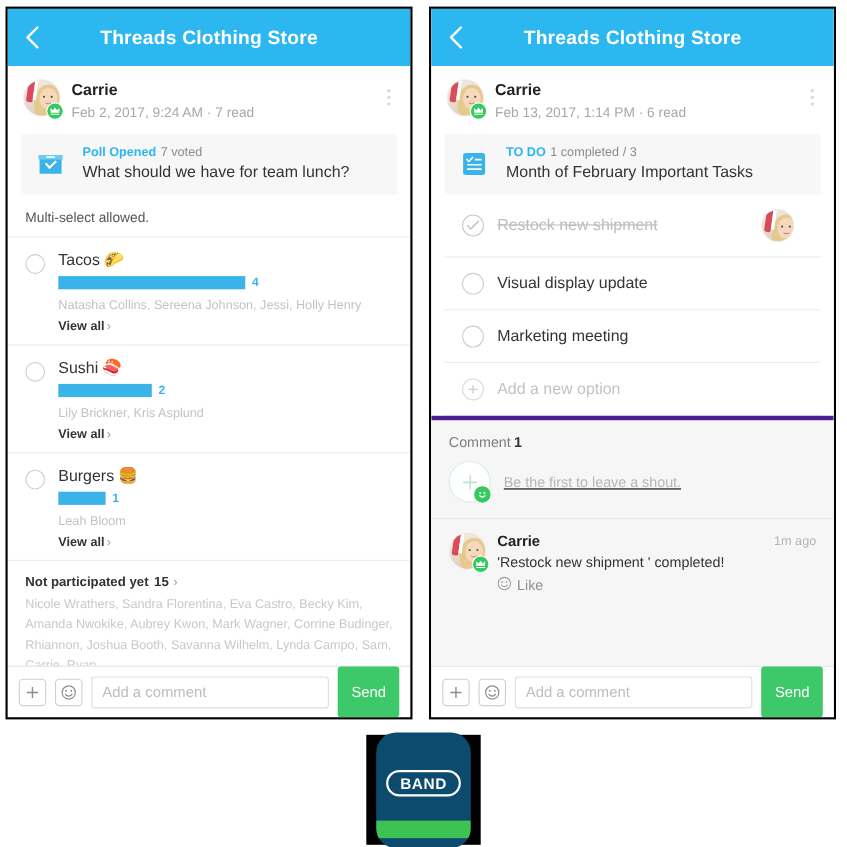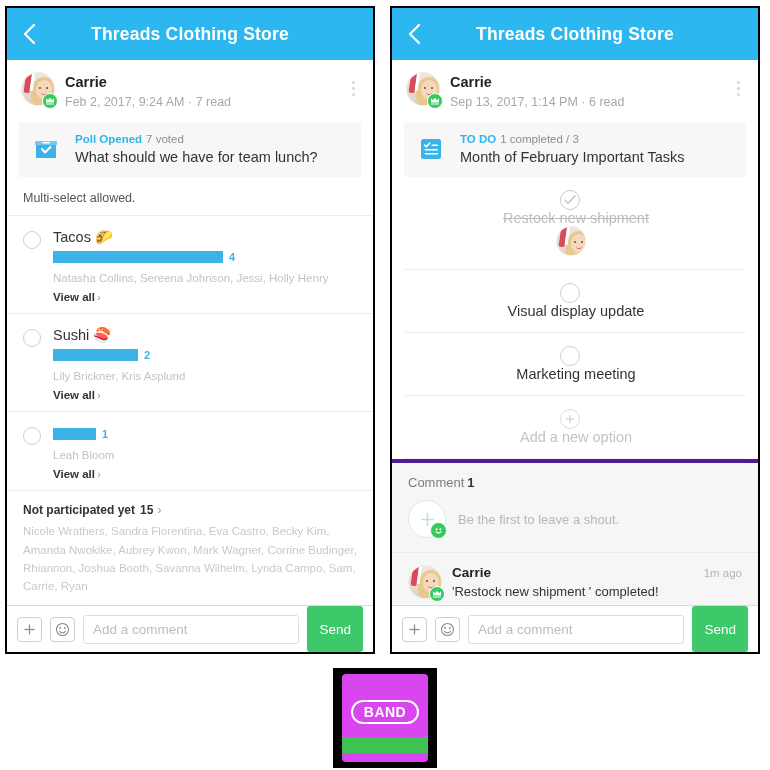--- a/index.html
+++ b/index.html
@@ -168,21 +168,20 @@
   .notpart-names { font-size: 11.5px; color: #c9c9c9; line-height: 1.6; margin-top: 5px; }
 
   
   .todo-list { padding: 0 0 0 0; }
   .todo-item {
     display: flex; align-items: center;
     padding: 13px 14px 13px 16px;
     margin: 0 12px;
     border-bottom: 1px solid #ededed;
     min-height: 48px;
-    flex-direction: column;
   }
   .todo-check {
     flex: 0 0 20px; width: 20px; height: 20px;
     border: 1.4px solid #cfcfcf; border-radius: 50%;
     margin-right: 12px; cursor: pointer;
     display: flex; align-items: center; justify-content: center;
   }
   .todo-check.done { border-color: #c9c9c9; }
   .todo-label { flex: 1 1 auto; font-size: 14.5px; color: #333; }
   .todo-label.done { color: #bdbdbd; text-decoration: line-through; }
@@ -194,21 +193,21 @@
     border: 1.4px solid #dcdcdc; border-radius: 50%;
     margin-right: 12px;
     display: flex; align-items: center; justify-content: center;
     color: #cfcfcf; font-size: 13px; line-height: 1; cursor: pointer;
   }
 
   
   .comment-sec { background: #f6f6f6; border-top: 4px solid #4c1d95; flex: 1 1 auto; }
   .comment-head { font-size: 13px; color: #7d7d7d; padding: 12px 16px 4px 16px; }
   .comment-head b { color: #333; margin-left: 3px; }
-  .shout-row { display: flex; align-items: center; padding: 6px 16px 14px 16px; }
+  .shout-row { display: flex; align-items: center; padding: 6px 16px 14px 16px; text-decoration: underline; }
   .shout-ava {
     position: relative; width: 38px; height: 38px; flex: 0 0 38px;
     border-radius: 50%; border: 1px solid #d6f0dd; background: #fff;
     display: flex; align-items: center; justify-content: center;
     color: #bfe6cb; font-size: 17px; cursor: pointer;
   }
   .shout-badge {
     position: absolute; right: -2px; bottom: -2px;
     width: 17px; height: 17px; border-radius: 50%;
     background: #36c95f; border: 1.5px solid #fff;
@@ -263,23 +262,23 @@
 
   
   .appicon {
     position: absolute;
     left: 333px; top: 668px;
     width: 104px; height: 100px;
     background: #000;
     display: flex; align-items: center; justify-content: center;
   }
   .appicon-inner {
-    width: 86px; height: 88px;
-    border-radius: 4px;
-    background: #d946ef;
+    width: 86px; height: 105px;
+    border-radius: 18px;
+    background: #0c4a6e;
     position: relative;
     overflow: hidden;
     display: flex; align-items: center; justify-content: center;
   }
   .appicon-pill {
     border: 2.5px solid #fff;
     border-radius: 12px;
     padding: 2px 11px;
     color: #fff;
     font-size: 14px;
@@ -382,20 +381,21 @@
             <div class="bar-count">2</div>
           </div>
           <div class="voters">Lily Brickner, Kris Asplund</div>
           <div class="viewall"><span>View all</span><span class="chev">›</span></div>
         </div>
       </div>
 
       <div class="opt">
         <div class="radio"></div>
         <div class="opt-body">
+          <div class="opt-label">Burgers 🍔</div>
           <div class="bar-row">
             <div class="bar" style="width:43px"></div>
             <div class="bar-count">1</div>
           </div>
           <div class="voters">Leah Bloom</div>
           <div class="viewall"><span>View all</span><span class="chev">›</span></div>
         </div>
       </div>
 
       <div class="notpart">
@@ -455,21 +455,21 @@
               <i class="ph-stripe2"></i>
           </div>
           <div class="crown">
             <svg width="10" height="8" viewBox="0 0 10 8">
                 <path d="M1 6.4h8V7.4H1zM1 1.2l2 2.1 2-2.6 2 2.6 2-2.1v4.2H1z" fill="#fff"></path>
               </svg>
           </div>
         </div>
         <div class="author-meta">
           <div class="author-name">Carrie</div>
-          <div class="author-sub">Sep 13, 2017, 1:14 PM · 6 read</div>
+          <div class="author-sub">Feb 13, 2017, 1:14 PM · 6 read</div>
         </div>
         <div class="kebab">
             <span></span>
             <span></span>
             <span></span>
           </div>
       </div>
 
       <div class="card-head">
         <div class="card-icon">

